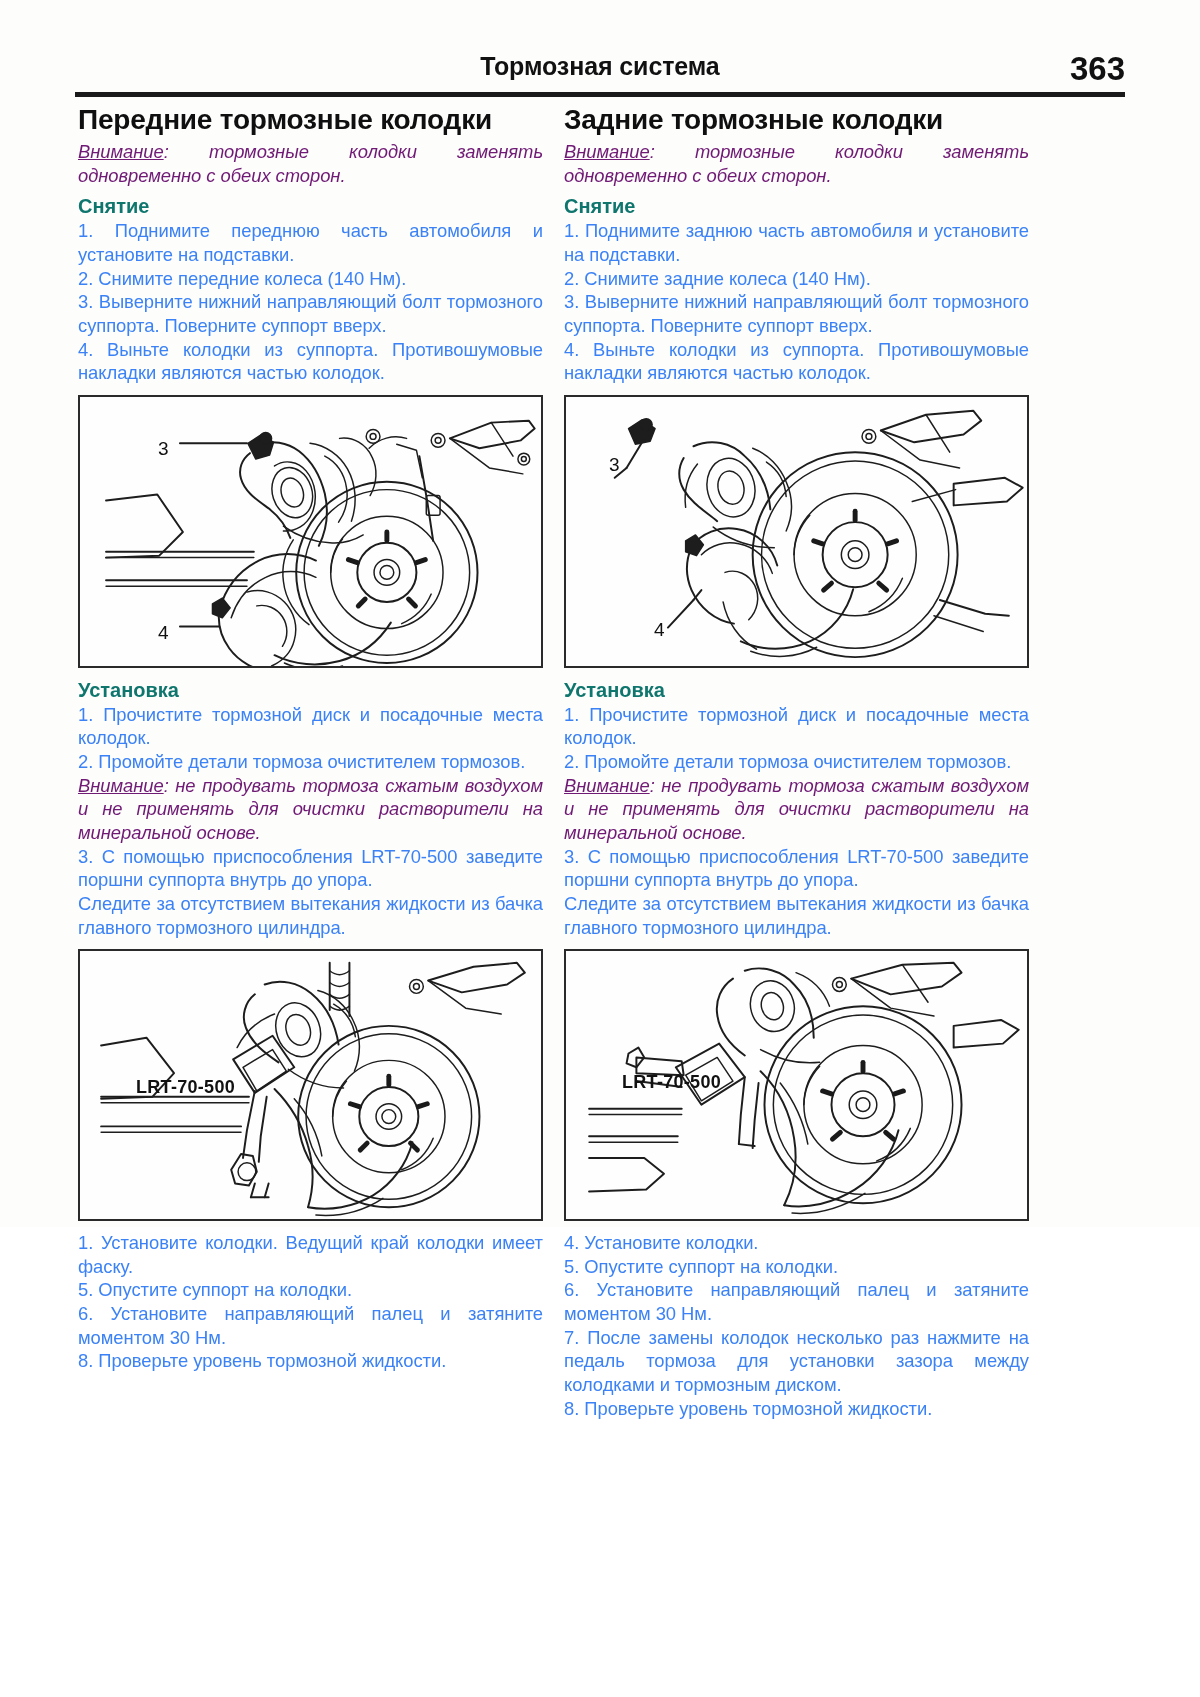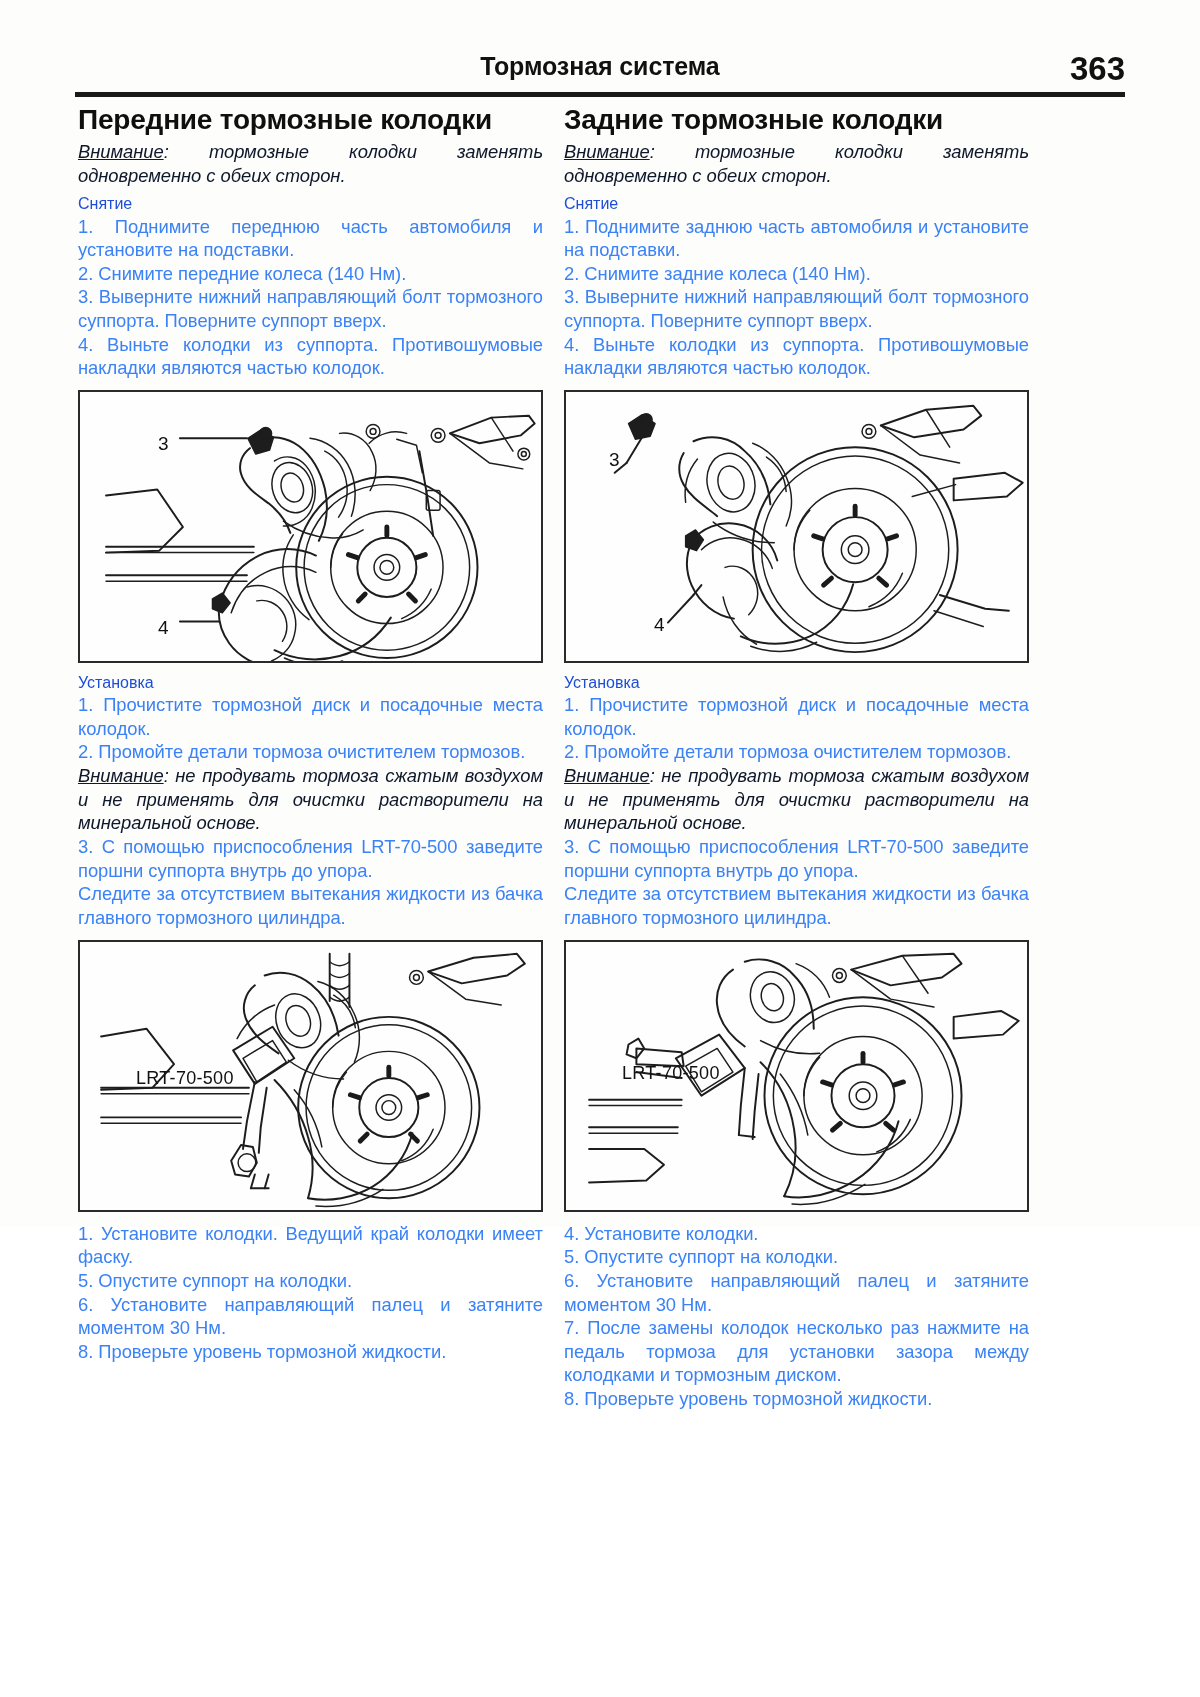--- a/index.html
+++ b/index.html
@@ -71,43 +71,43 @@
   h2.sec-title {
     margin: 0 0 4px 0;
     font-size: 28px;
     font-weight: bold;
     letter-spacing: -0.2px;
     line-height: 1.18;
     color: #0f0f0f;
   }
   h3.sub-title {
     margin: 7px 0 1px 0;
-    font-size: 16px;
-    font-weight: normal;
+    font-size: 20px;
+    font-weight: bold;
     line-height: 1.2;
-    color: #1d4ed8;
+    color: #0f766e;
   }
 
   p.body {
     margin: 0;
     font-size: 18.4px;
     line-height: 1.285;
     text-align: justify;
     text-justify: inter-word;
     color: #3b82f6;
     letter-spacing: -0.05px;
   }
   p.note {
     margin: 0;
     font-size: 18.4px;
     line-height: 1.285;
     font-style: italic;
     text-align: justify;
     text-justify: inter-word;
-    color: #0f172a;
+    color: #701a75;
     letter-spacing: -0.05px;
   }
   .note-lead {
     font-style: italic;
     text-decoration: underline;
     font-weight: normal;
   }
   .tight { text-align: left; }
 
   
@@ -124,21 +124,21 @@
   .callout {
     position: absolute;
     font-size: 19px;
     font-weight: normal;
     color: #111;
     font-family: "Liberation Sans", sans-serif;
   }
   .tool-label {
     position: absolute;
     font-size: 18px;
-    font-weight: normal;
+    font-weight: bold;
     color: #111;
     letter-spacing: 0.3px;
     white-space: nowrap;
   }
 </style>
 </head>
 <body>
 
 <div class="page">
 

